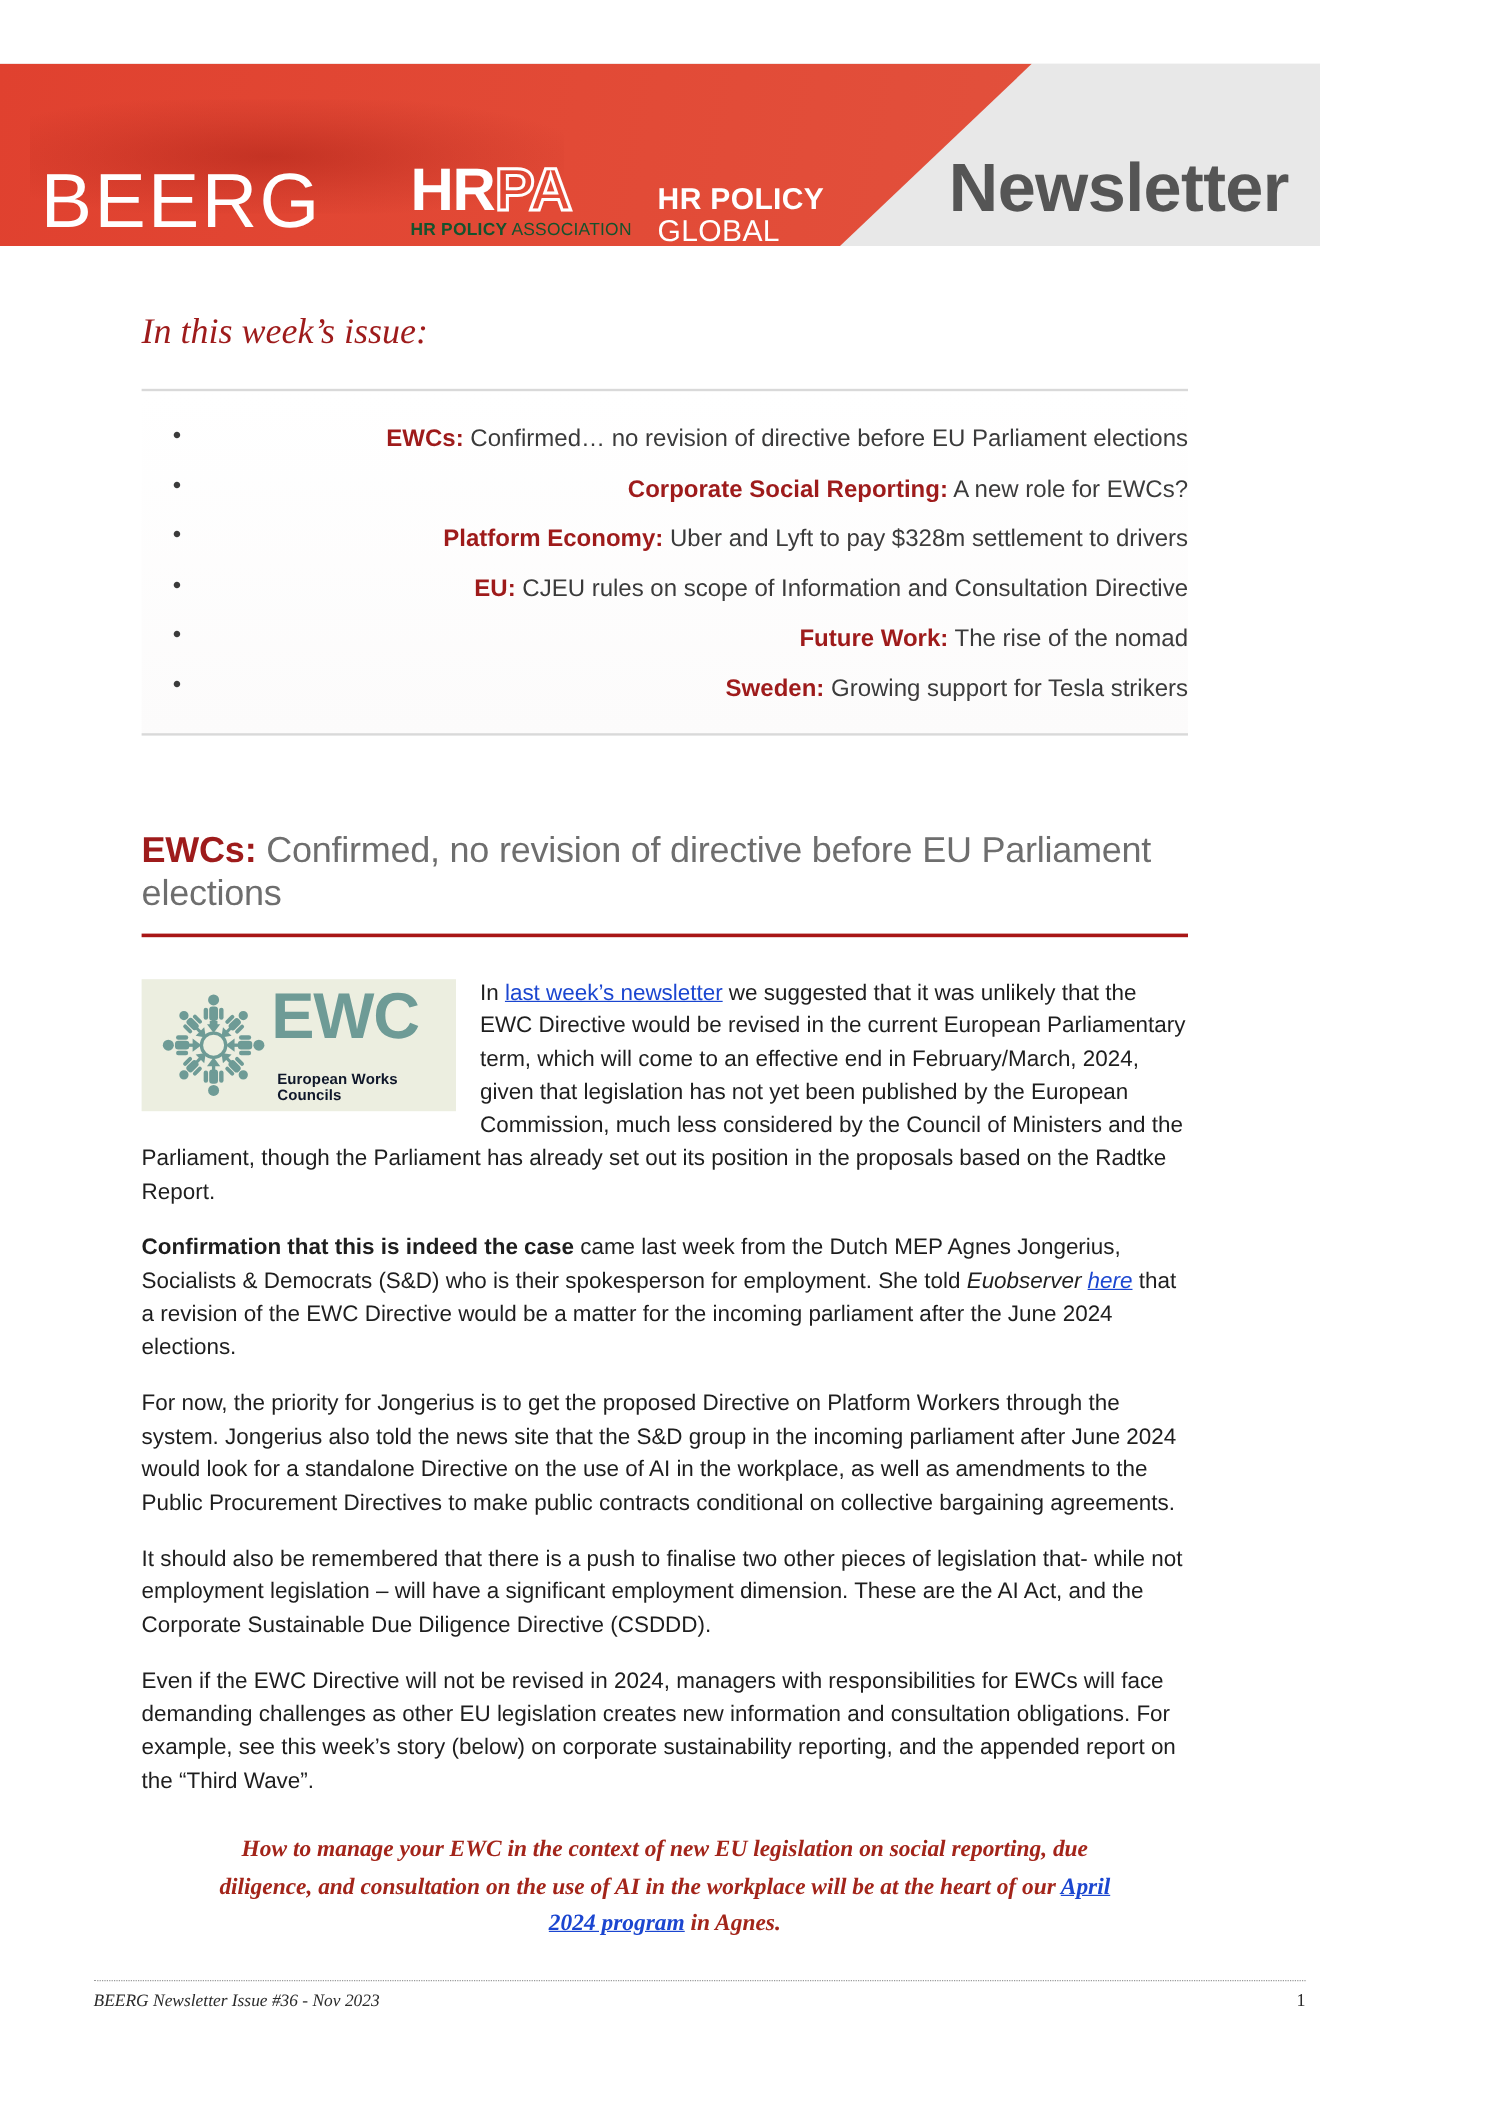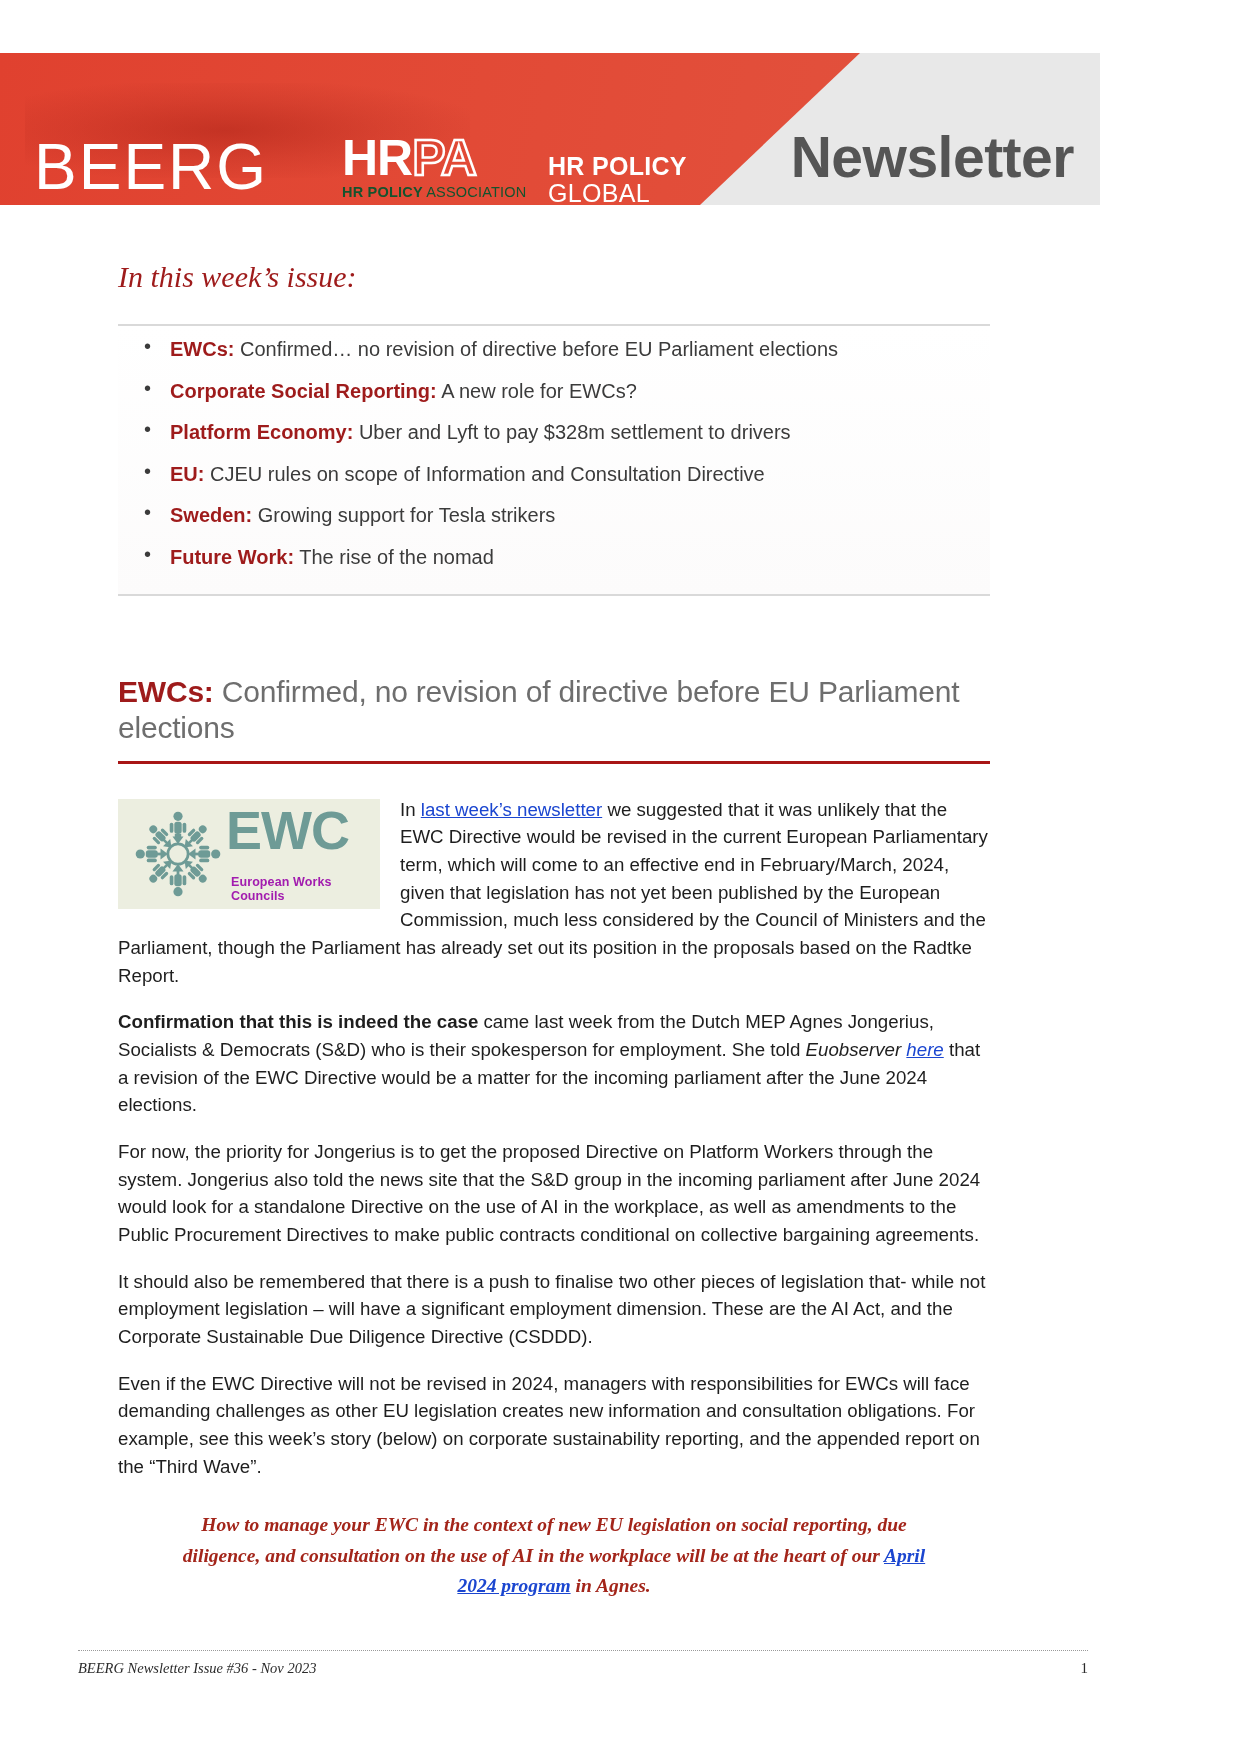--- a/index.html
+++ b/index.html
@@ -76,21 +76,22 @@
     font-size:30px; font-style:italic; color:#9e1b1b;
     margin:55px 0 0 0; font-weight:400;
     font-family:"Liberation Serif", serif;
   }
 
   .toc-box{
     margin:30px 0 0 0;
     border-top:2px solid #d9d9d9;
     border-bottom:2px solid #d9d9d9;
     background:linear-gradient(180deg,#ffffff 0%,#fcfbfb 100%);
-    padding:11px 0 24px 0;
+    padding:28px 0 24px 0;
+    text-align:right;
   }
   ul.toc{ list-style:none; margin:0; padding:0; }
   ul.toc li{
     position:relative;
     padding:0 0 0 52px;
     margin:0 0 16.5px 0;
     font-size:20px; line-height:1.25; color:#3b3b3b;
   }
   ul.toc li:last-child{ margin-bottom:0; }
   ul.toc li:before{
@@ -123,21 +124,21 @@
     position:absolute; left:14px; top:9px; width:92px; height:92px;
   }
   .ewc-figure .ewc-text{
     position:absolute; left:108px; top:4px;
     font-size:54px; font-weight:700; color:#6e9b96;
     letter-spacing:-1px; line-height:1;
     font-family:"Liberation Sans", sans-serif;
   }
   .ewc-figure .ewc-cap{
     position:absolute; left:113px; top:76px;
-    font-size:12.5px; font-weight:700; color:#a21caf;
+    font-size:12.5px; font-weight:700; color:#0f172a;
     letter-spacing:.1px;
   }
 
   p.body{
     margin:0 0 19px 0;
     font-size:18.7px; line-height:1.48; color:#1e1e1e;
     text-align:left;
   }
   p.body.first{ margin-bottom:19px; }
   a.lnk{ color:#1b46d0; text-decoration:underline; }
@@ -201,22 +202,22 @@
   <div class="inner">
 
     <h2 class="issue-head">In this week’s issue:</h2>
 
     <div class="toc-box">
       <ul class="toc">
         <li><span class="lbl">EWCs:</span><span> Confirmed…  no revision of directive before EU Parliament elections</span></li>
         <li><span class="lbl">Corporate Social Reporting:</span><span> A new role for EWCs?</span></li>
         <li><span class="lbl">Platform Economy:</span><span> Uber and Lyft to pay $328m settlement to drivers</span></li>
         <li><span class="lbl">EU:</span><span> CJEU rules on scope of Information and Consultation Directive</span></li>
+        <li><span class="lbl">Future Work:</span><span> The rise of the nomad</span></li>
         <li><span class="lbl">Sweden:</span><span> Growing support for Tesla strikers</span></li>
-        <li><span class="lbl">Future Work:</span><span> The rise of the nomad</span></li>
       </ul>
     </div>
 
     <h1 class="article-head"><span class="lbl">EWCs:</span><span> Confirmed, no revision of directive before EU Parliament elections</span></h1>
     <div class="rule"></div>
 
     <div class="body-wrap">
 
       <div class="ewc-figure">
         <svg class="emblem" viewBox="0 0 100 100">

